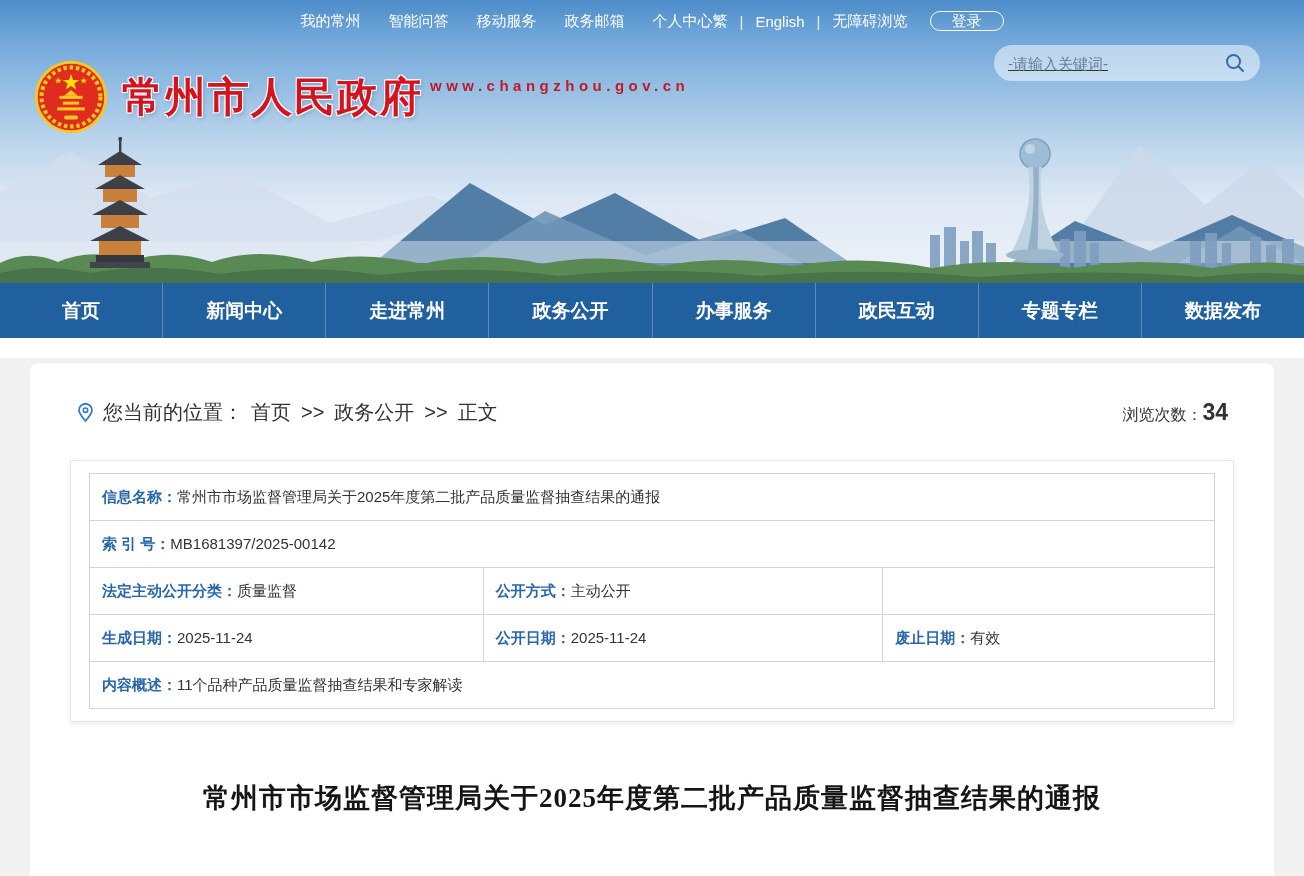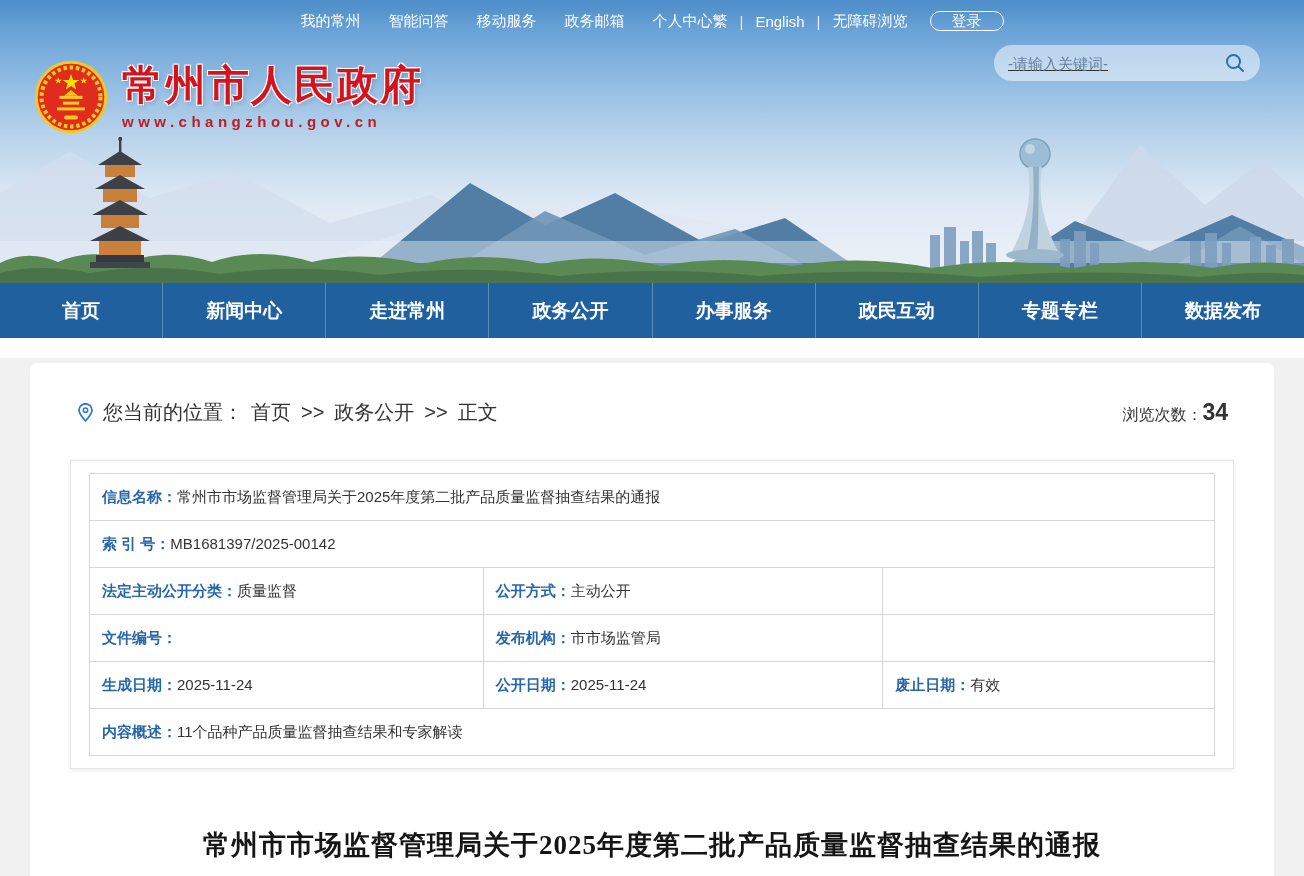--- a/index.html
+++ b/index.html
@@ -36,21 +36,21 @@
     background:rgba(255,255,255,.5); border-radius:18px; z-index:5;
     display:flex; align-items:center; padding:0 14px;text-decoration:underline;
   }
   .search-box input {
     flex:1; border:none; background:transparent; outline:none;
     font-size:15px; color:#3c5a78;
   }
   .search-box input::placeholder { color:#64809d; }
   .search-icon-btn { background:none; border:none; cursor:pointer; display:flex; }
   .brand { position:absolute; top:60px; left:34px; display:flex; align-items:center; gap:14px; z-index:5; }
-  .brand-text { display:flex; flex-direction:column; gap:7px; }
+  .brand-text { display:flex; gap:7px; }
   .site-name {
     font-size:41px; font-weight:bold; color:#d5131f; letter-spacing:2px; line-height:1;
     text-shadow:-1px -1px 0 #fff,1px -1px 0 #fff,-1px 1px 0 #fff,1px 1px 0 #fff,2px 3px 4px rgba(60,80,120,.25);
   }
   .site-url { font-size:15px; font-weight:bold; color:#bf1b28; letter-spacing:4.5px; }
   .banner-art { position:absolute; left:0; bottom:0; width:1304px; height:160px; z-index:1; }
 
   
   .nav { height:55px; background:#20609f; display:flex; }
   .nav-item {
@@ -259,29 +259,20 @@
             <td>
               <span class="lbl">法定主动公开分类：</span><span class="val">质量监督</span>
             </td>
             <td>
               <span class="lbl">公开方式：</span><span class="val">主动公开</span>
             </td>
             <td></td>
           </tr>
           <tr>
             <td>
-              <span class="lbl">文件编号：</span><span class="val"></span>
-            </td>
-            <td>
-              <span class="lbl">发布机构：</span><span class="val">市市场监管局</span>
-            </td>
-            <td></td>
-          </tr>
-          <tr>
-            <td>
               <span class="lbl">生成日期：</span><span class="val">2025-11-24</span>
             </td>
             <td>
               <span class="lbl">公开日期：</span><span class="val">2025-11-24</span>
             </td>
             <td>
               <span class="lbl">废止日期：</span><span class="val">有效</span>
             </td>
           </tr>
           <tr>

